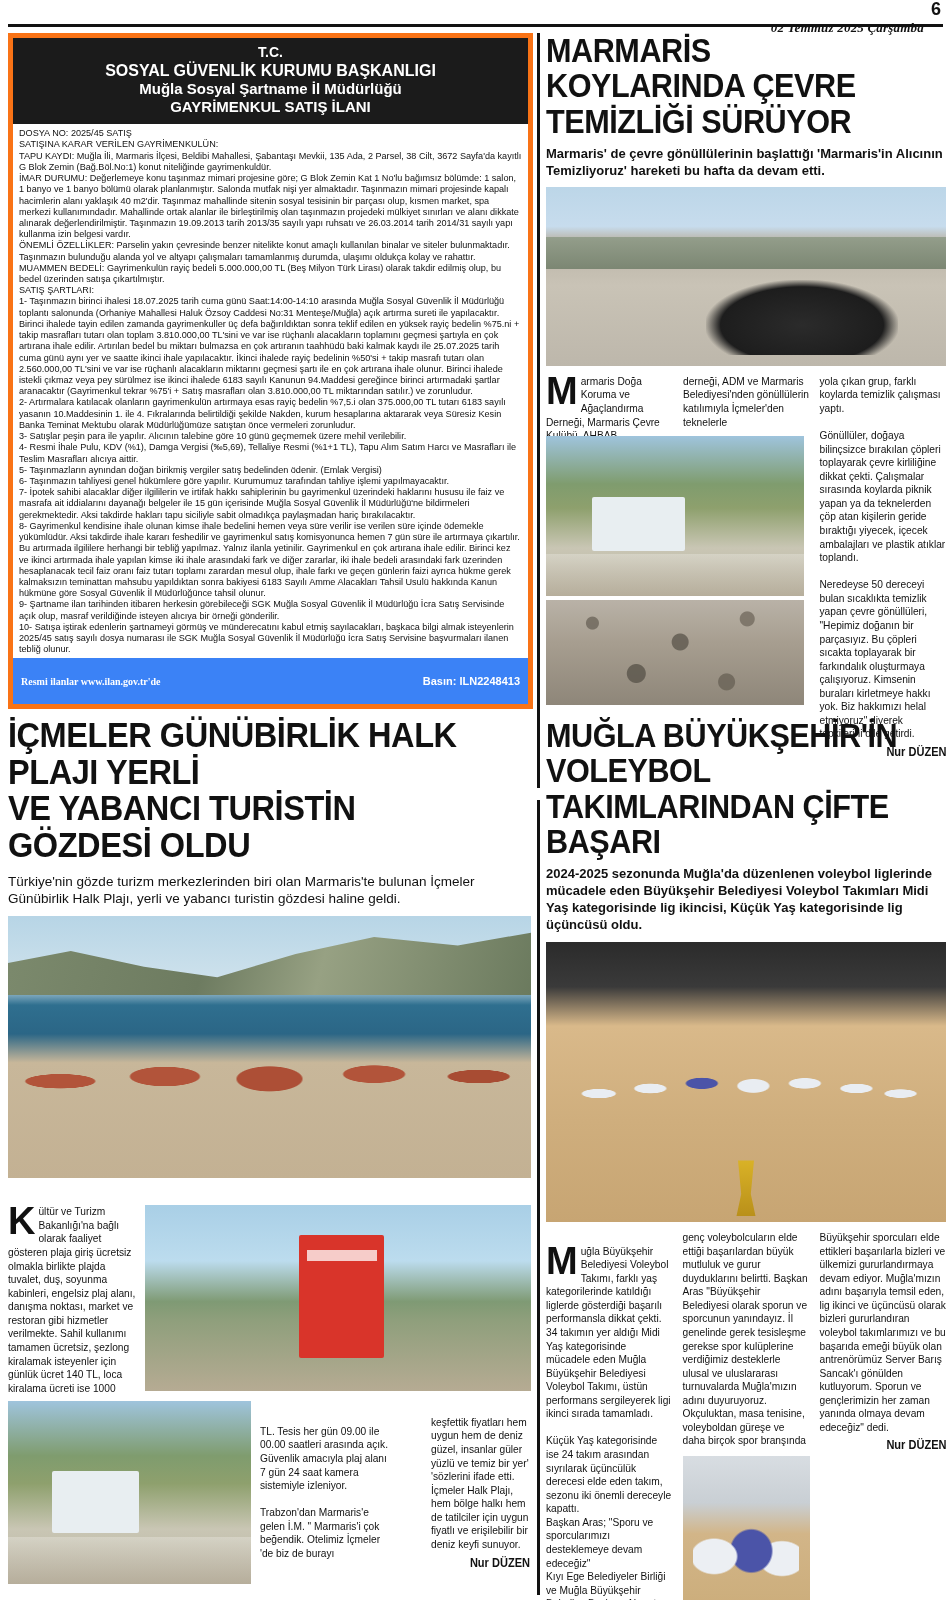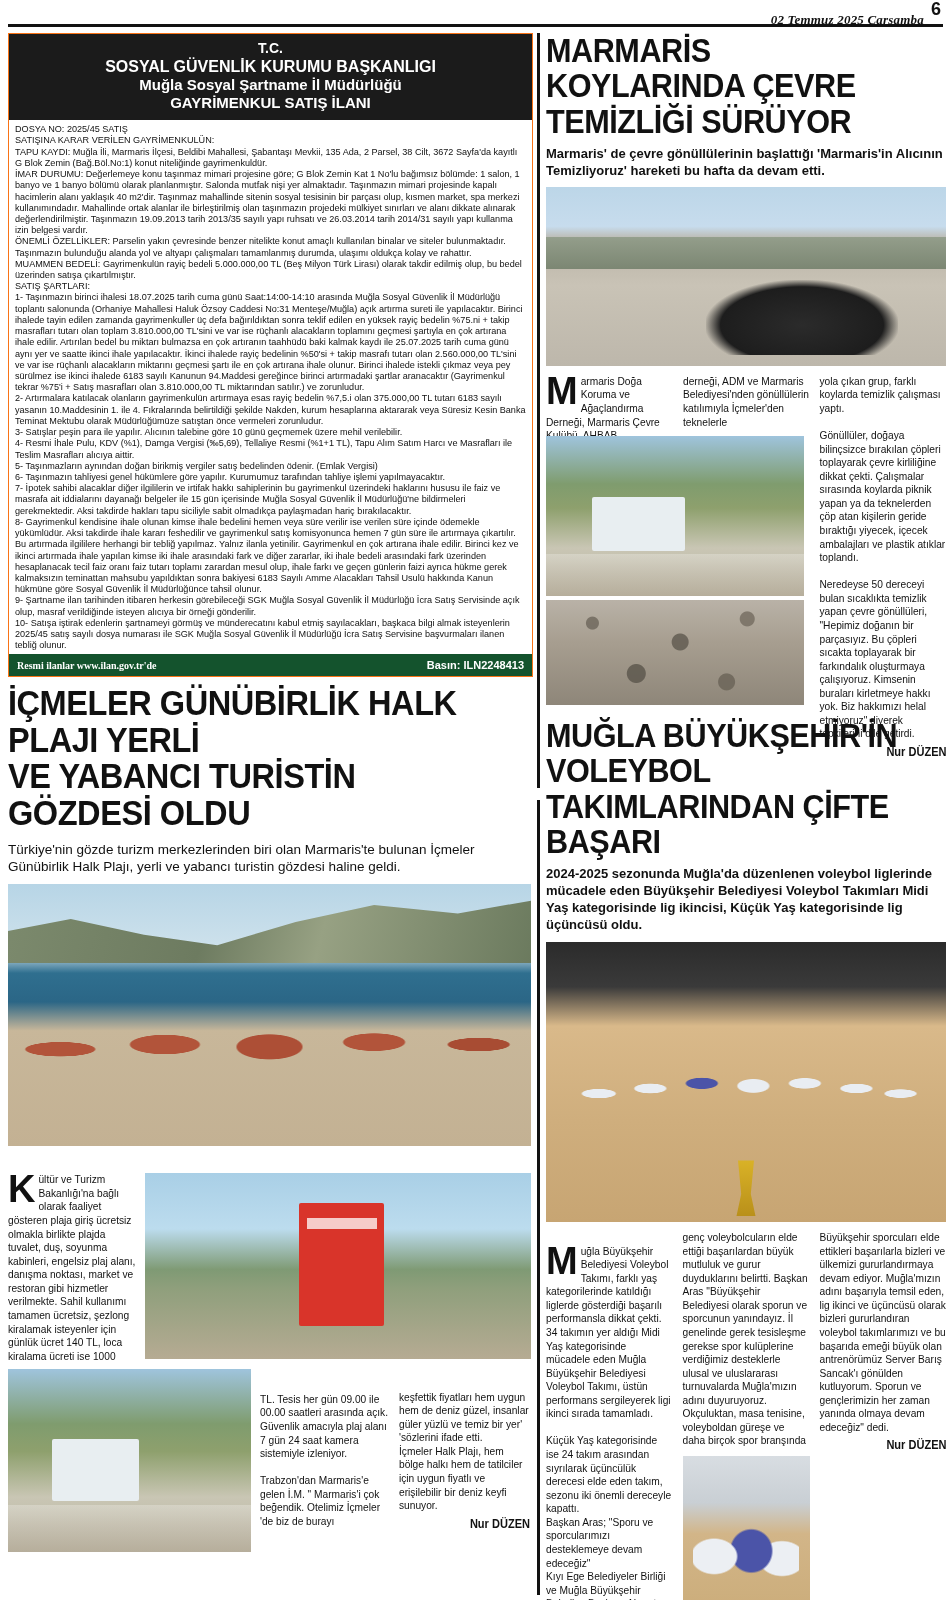--- a/index.html
+++ b/index.html
@@ -11,56 +11,56 @@
   }
   
   .masthead {
     position:absolute; left:0; top:0; width:951px; height:26px;
     display:flex; align-items:flex-start; justify-content:flex-end;
     padding-right:10px;
   }
   .masthead .date {
     font-family:"Liberation Serif", serif;
     font-weight:bold; font-style:italic; font-size:13px; letter-spacing:.2px;
-    color:#111; margin-top:12px;
+    color:#111; margin-top:20px;
   }
   .masthead .pageno {
     font-family:"Liberation Sans", sans-serif;
     font-weight:bold; font-size:18px; margin-left:7px; margin-top:-1px;
   }
   .rule-top {
     position:absolute; left:8px; top:24px; width:935px; height:3px; background:#111;
   }
 
   
   .left-col { position:absolute; left:8px; top:33px; width:525px; }
 
   .notice {
-    border:1px solid #f97316; background:#fff;
+    border:5px solid #f97316; background:#fff;
   }
   .notice-head {
     background:#1b1b1b; color:#fff; text-align:center;
     padding:6px 4px 7px 4px;
   }
   .notice-head .l1 { font-size:14px; font-weight:bold; line-height:1.18; }
   .notice-head .l2 { font-size:16px; font-weight:bold; line-height:1.2; }
   .notice-head .l3 { font-size:15px; font-weight:bold; line-height:1.25; }
   .notice-head .l4 { font-size:15px; font-weight:bold; line-height:1.25; }
 
   .notice-body {
     padding:4px 6px 3px 6px;
     font-size:9.1px; line-height:1.235; text-align:left;
     font-family:"Liberation Sans", sans-serif;
   }
   .notice-body p { margin:0; }
 
   .notice-foot {
-    background:#14532d; color:#fff;
+    background:#3b82f6; color:#fff;
     display:flex; justify-content:space-between; align-items:center;
-    padding:5px 8px; font-size:10px; font-weight:bold;
+    padding:17px 8px; font-size:10px; font-weight:bold;
     font-family:"Liberation Serif", serif;
   }
   .notice-foot .right { font-family:"Liberation Sans", sans-serif; font-size:11px; }
 
   
   .hl {
     font-family:"Liberation Sans Narrow","Liberation Sans",sans-serif;
     font-weight:bold; color:#111; text-transform:none;
     letter-spacing:-0.5px;
   }
@@ -224,21 +224,21 @@
     <div class="bodytext dropcap" style="width:128px;">Kültür ve Turizm Bakanlığı'na bağlı olarak faaliyet gösteren plaja giriş ücretsiz olmakla birlikte plajda tuvalet, duş, soyunma kabinleri, engelsiz plaj alanı, danışma noktası, market ve restoran gibi hizmetler verilmekte. Sahil kullanımı tamamen ücretsiz, şezlong kiralamak isteyenler için günlük ücret 140 TL, loca kiralama ücreti ise 1000</div>
     <div class="photo ph-sign" style="width:386px;height:186px;"></div>
   </div>
 
   <div style="display:flex;gap:9px;margin-top:6px;align-items:center;">
     <div class="photo ph-village" style="width:243px;height:183px;"></div>
     <div class="bodytext" style="width:130px;white-space:pre-line;">TL. Tesis her gün 09.00 ile 00.00 saatleri arasında açık. Güvenlik amacıyla plaj alanı 7 gün 24 saat kamera sistemiyle izleniyor.
 
 Trabzon'dan Marmaris'e gelen İ.M. " Marmaris'i çok beğendik. Otelimiz İçmeler 'de biz de burayı</div>
     <div style="width:131px;">
-      <div class="bodytext" style="white-space:pre-line;">keşfettik fiyatları hem uygun hem de deniz güzel, insanlar güler yüzlü ve temiz bir yer' 'sözlerini ifade etti.
+      <div class="bodytext" style="white-space:pre-line;margin-left:32px;">keşfettik fiyatları hem uygun hem de deniz güzel, insanlar güler yüzlü ve temiz bir yer' 'sözlerini ifade etti.
 İçmeler Halk Plajı, hem bölge halkı hem de tatilciler için uygun fiyatlı ve erişilebilir bir deniz keyfi sunuyor.</div>
       <div class="byline">Nur DÜZEN</div>
     </div>
   </div>
 </div>
 
 <div class="right-col">
 
   <div class="hl hl-right">
     <div>MARMARİS KOYLARINDA ÇEVRE</div>

